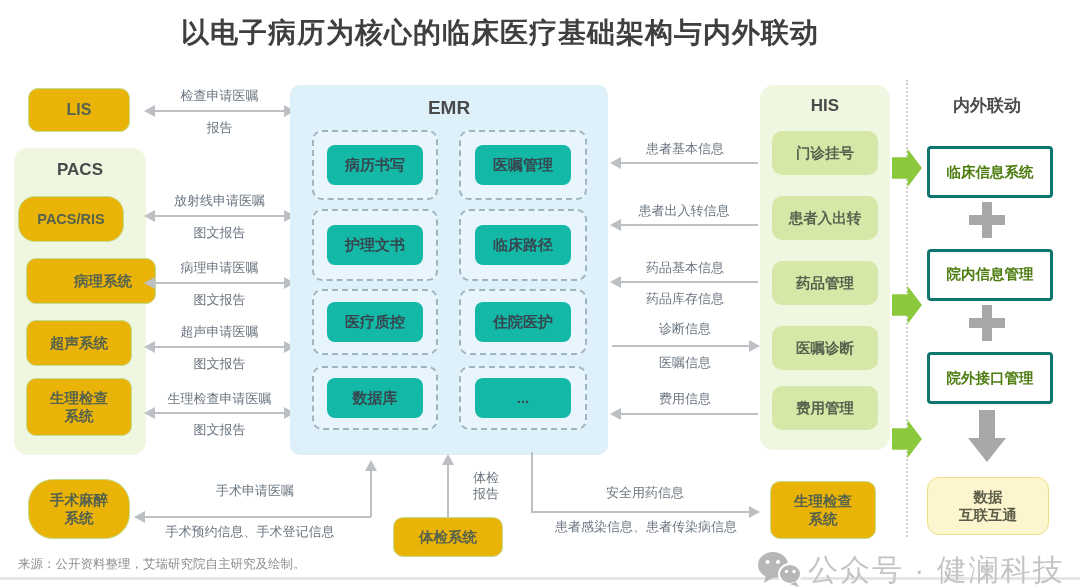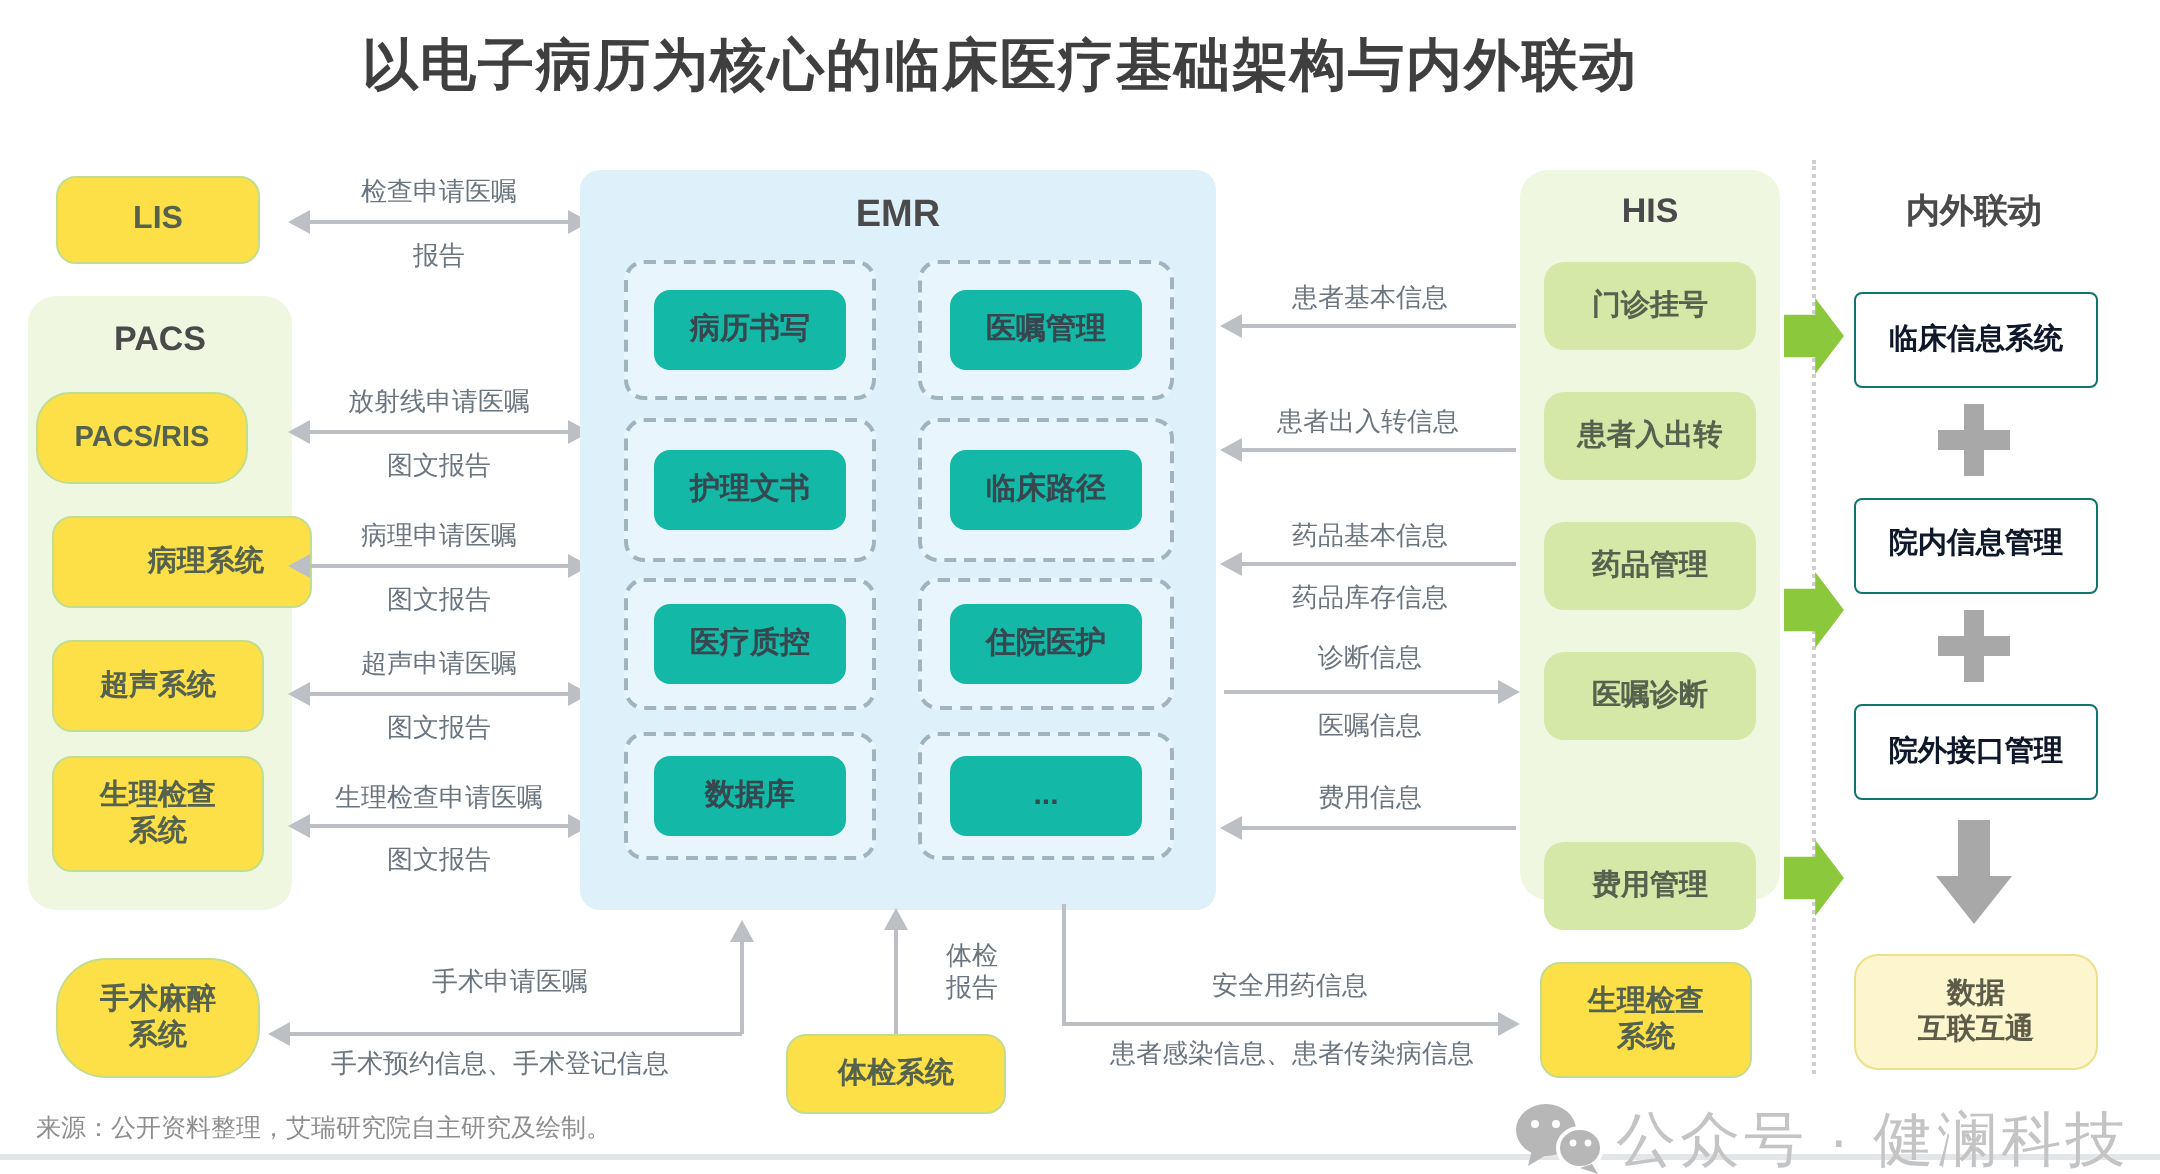--- a/index.html
+++ b/index.html
@@ -7,24 +7,24 @@
        font-family:"Liberation Sans", sans-serif;overflow:hidden;}
   .abs{position:absolute;}
   .title{left:0;top:14px;width:1000px;text-align:center;font-size:28px;font-weight:bold;color:#3f3f3f;letter-spacing:1px;}
   
   .panel-green{background:#f0f7e0;border-radius:14px;}
   .panel-blue{background:#def0fa;border-radius:10px;}
   .panel-title{font-weight:bold;color:#4a4a4a;font-size:17px;text-align:center;width:100%;}
   
   .box{display:flex;align-items:center;justify-content:center;text-align:center;
        font-weight:bold;white-space:pre-line;line-height:1.25;}
-  .gbox{background:#fde047;border:1px solid #c2dd8e;border-radius:10px;color:#55624d;font-size:14.5px;}
+  .gbox{background:#eab308;border:1px solid #c2dd8e;border-radius:10px;color:#55624d;font-size:14.5px;}
   .gbox2{background:#d6e8a8;border:none;}
   .cyanbox{background:#14b8a6;border-radius:8px;color:#36474f;font-size:15px;}
-  .whitebox{background:#ffffff;border:1px solid #0f766e;border-radius:4px;color:#0f172a;font-size:14.5px;}
+  .whitebox{background:#ffffff;border:3px solid #0f766e;border-radius:4px;color:#4d7c0f;font-size:14.5px;}
   .yellowbox{background:#fcf5cd;border:1px solid #ece089;border-radius:12px;color:#5c5c49;font-size:14.5px;}
   .dashcell{border:2px dashed #9fb4be;border-radius:10px;background:rgba(255,255,255,0.35);
             display:flex;align-items:center;justify-content:center;}
   
   .hline{height:2px;background:#bcc0c4;}
   .vline{width:2px;background:#bcc0c4;}
   .ah-l::before{content:"";position:absolute;left:-2px;top:-5px;width:0;height:0;
      border:6px solid transparent;border-left:0;border-right:11px solid #bcc0c4;}
   .ah-r::after{content:"";position:absolute;right:-2px;top:-5px;width:0;height:0;
      border:6px solid transparent;border-right:0;border-left:11px solid #bcc0c4;}
@@ -133,21 +133,21 @@
 
 <div class="abs lbl" style="left:612px;top:391px;width:146px;">费用信息</div>
 <div class="abs hline ah-l" style="left:612px;top:413px;width:146px;"></div>
 
 <div class="abs panel-green" style="left:760px;top:85px;width:130px;height:365px;"></div>
 <div class="abs panel-title" style="left:760px;top:96px;width:130px;">HIS</div>
 <div class="abs box gbox gbox2" style="left:772px;top:131px;width:106px;height:44px;">门诊挂号</div>
 <div class="abs box gbox gbox2" style="left:772px;top:196px;width:106px;height:44px;">患者入出转</div>
 <div class="abs box gbox gbox2" style="left:772px;top:261px;width:106px;height:44px;">药品管理</div>
 <div class="abs box gbox gbox2" style="left:772px;top:326px;width:106px;height:44px;">医嘱诊断</div>
-<div class="abs box gbox gbox2" style="left:772px;top:386px;width:106px;height:44px;margin-top:35px;">费用管理</div>
+<div class="abs box gbox gbox2" style="left:772px;top:386px;width:106px;height:44px;">费用管理</div>
 
 <div class="abs vline ah-u" style="left:447px;top:456px;height:61px;"></div>
 <div class="abs lbl" style="left:456px;top:470px;width:60px;white-space:pre-line;">体检
 报告</div>
 <div class="abs box gbox" style="left:393px;top:517px;width:108px;height:38px;">体检系统</div>
 
 <div class="abs vline" style="left:531px;top:452px;height:60px;"></div>
 <div class="abs hline ah-r" style="left:531px;top:511px;width:227px;"></div>
 <div class="abs lbl" style="left:555px;top:485px;width:180px;">安全用药信息</div>
 <div class="abs lbl" style="left:530px;top:519px;width:232px;">患者感染信息、患者传染病信息</div>

